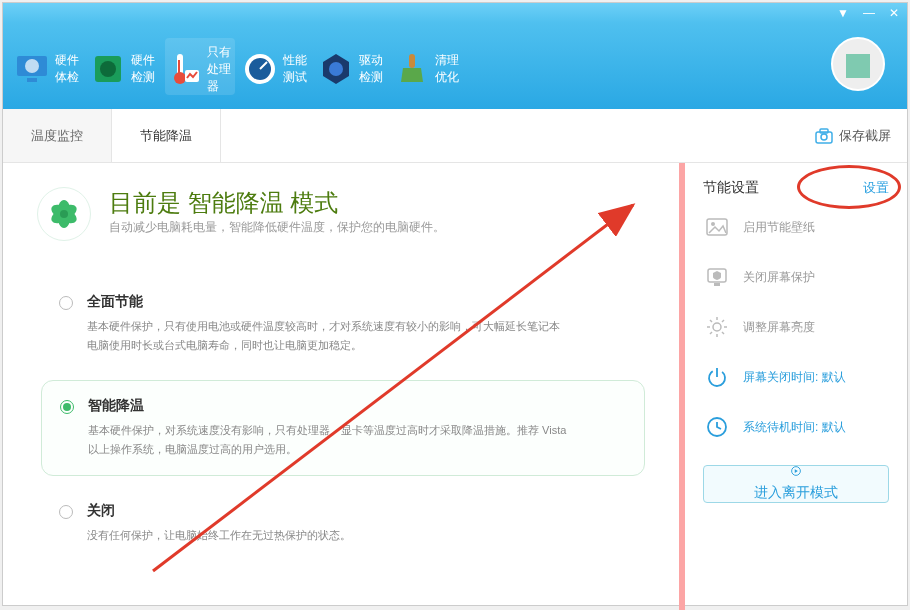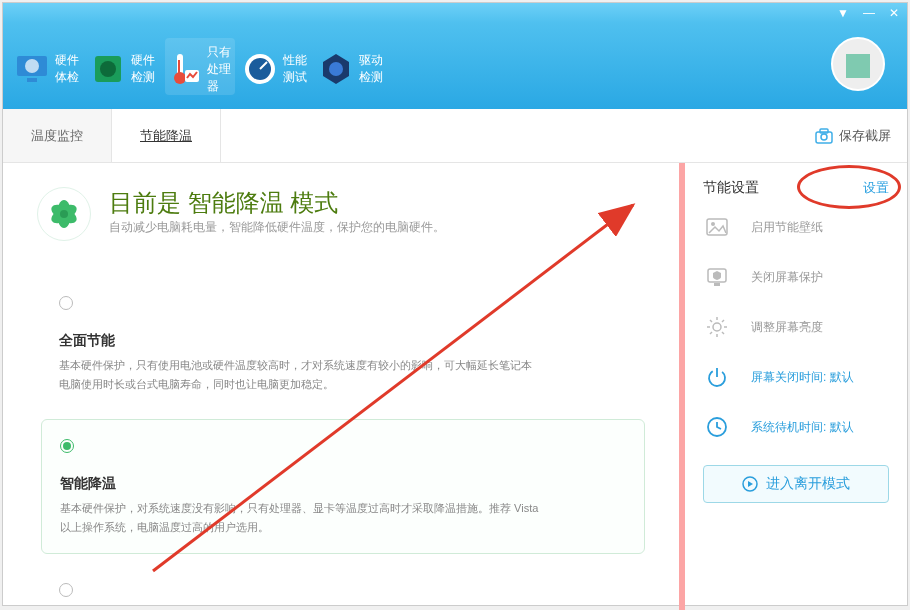--- a/index.html
+++ b/index.html
@@ -11,48 +11,48 @@
   .nav { display:flex; gap:6px;}
   .nav-item { width:70px; display:flex; flex-direction:row; align-items:center; gap:4px; cursor:pointer; padding-top:6px;}
   .nav-item.active { background: rgba(255,255,255,0.12); border-radius:4px;}
   .nav-icon { width:40px; height:40px; display:flex; align-items:center; justify-content:center;}
   .nav-label { color:#fff; font-size:12px;}
   .avatar { width:54px; height:54px; border-radius:50%; background:#eee; border:2px solid #fff; position:absolute; right:22px; top:14px; overflow:hidden;}
   .avatar-inner { width:24px; height:24px; background:#7fcab0; margin:15px auto;}
   .subheader { height:54px; border-bottom:1px solid #e5e5e5; display:flex; align-items:stretch;}
   .tabs { display:flex;}
   .tab { padding:0 28px; display:flex; align-items:center; font-size:13px; color:#666; cursor:pointer; border-right:1px solid #e5e5e5;}
-  .tab.active { color:#333; background:#fff;text-decoration:underline;}
+  .tab.active { color:#333; background:#fff;}
   .tab:not(.active){ background:#f6f6f6;}
   .subheader-spacer { flex:1;}
   .save-screenshot { display:flex; align-items:center; gap:6px; padding:0 16px; color:#555; font-size:13px; cursor:pointer;}
   .cam-icon { color:#3faee8;}
   .body { display:flex; height: calc(100% - 20px - 86px - 38px);}
   .main { flex:1; padding:24px 34px; position:relative;}
   .mode-header { display:flex; gap:18px; align-items:flex-start; margin-bottom:36px;}
   .fan-icon { width:54px; height:54px; border-radius:50%; background:#fff; border:1px solid #e0f2e8; display:flex; align-items:center; justify-content:center; position:relative;}
   .mode-title { font-size:24px; color:#4d7c0f; }
   .mode-desc { font-size:12px; color:#999;}
   .options { margin-left:4px;}
-  .option { display:flex; gap:22px; padding:16px 18px; margin-bottom:10px;flex-direction:column;}
-  .option.selected { border:1px solid #d0ebd8; border-radius:6px; background:#fcfffd;}
+  .option { display:flex; gap:14px; padding:16px 18px; margin-bottom:10px;}
+  .option.selected { border:1px solid #d0ebd8; border-radius:12px; background:#fcfffd;}
   .radio { width:14px; height:14px; border:1px solid #bbb; border-radius:50%; margin-top:3px; flex-shrink:0; position:relative;}
   .radio.checked { border-color:#3dbb6a;}
   .radio.checked::after { content:""; position:absolute; width:8px; height:8px; background:#3dbb6a; border-radius:50%; top:2px; left:2px;}
   .opt-title { font-size:14px; color:#333; font-weight:600; margin-bottom:6px;}
   .opt-desc { font-size:11px; color:#888; line-height:1.7; max-width:480px;}
   .sidebar { width:228px; border-left:6px solid #fca5a5; padding:16px 18px; position:relative;}
   .sidebar-head { display:flex; justify-content:space-between; align-items:center; margin-bottom:18px;}
   .sidebar-title { font-size:14px; color:#333;}
   .settings-link { font-size:13px; color:#2aa0e0; cursor:pointer;}
-  .side-item { display:flex; align-items:center; gap:20px; margin-bottom:26px; font-size:12px; color:#999;}
+  .side-item { display:flex; align-items:center; gap:12px; margin-bottom:26px; font-size:12px; color:#999;}
   .side-item .sicon { width:28px; height:24px; display:flex; align-items:center; justify-content:center; color:#bbb;}
   .side-item.accent { color:#2a9edc;}
   .side-item.accent .sicon { color:#2a9edc;}
-  .away-btn { margin-top:6px; width:100%; height:38px; border:1px solid #9dd8e7; background:#f2fbfe; color:#2a9edc; font-size:14px; border-radius:4px; cursor:pointer; display:flex; align-items:center; justify-content:center; gap:8px;}
+  .away-btn { margin-top:6px; width:100%; height:38px; border:1px solid #9dd8e7; background:#f2fbfe; color:#2a9edc; font-size:14px; border-radius:4px; cursor:pointer; display:flex; align-items:center; justify-content:center; gap:8px;flex-direction:column;}
   .highlight-ellipse { position:absolute; right:6px; top:2px; width:104px; height:44px; border:3px solid #e03a2a; border-radius:50%; pointer-events:none;}
   .arrow-canvas { position:absolute; left:0; top:0; pointer-events:none;}
   svg { display:block;}
 </style>
 </head>
 <body>
 
 <div class="window">
 
   <div class="titlebar">
@@ -105,20 +105,29 @@
         <div class="nav-label">性能测试</div>
       </div>
       <div class="nav-item">
         <div class="nav-icon">
           <svg width="38" height="38" viewBox="0 0 38 38">
               <polygon points="19,4 32,12 32,26 19,34 6,26 6,12" fill="#1a3a6c"></polygon>
               <circle cx="19" cy="19" r="7" fill="#3a7ad6"></circle>
             </svg>
         </div>
         <div class="nav-label">驱动检测</div>
+      </div>
+      <div class="nav-item">
+        <div class="nav-icon">
+          <svg width="38" height="38" viewBox="0 0 38 38">
+              <rect x="16" y="4" width="6" height="14" rx="3" fill="#c98a3a"></rect>
+              <path d="M10 18 L28 18 L30 32 L8 32 Z" fill="#5aa84a"></path>
+            </svg>
+        </div>
+        <div class="nav-label">清理优化</div>
       </div>
     </div>
     <div class="avatar">
         <div class="avatar-inner"></div>
       </div>
   </div>
 
   <div class="subheader">
     <div class="tabs">
       <div class="tab">温度监控</div>

